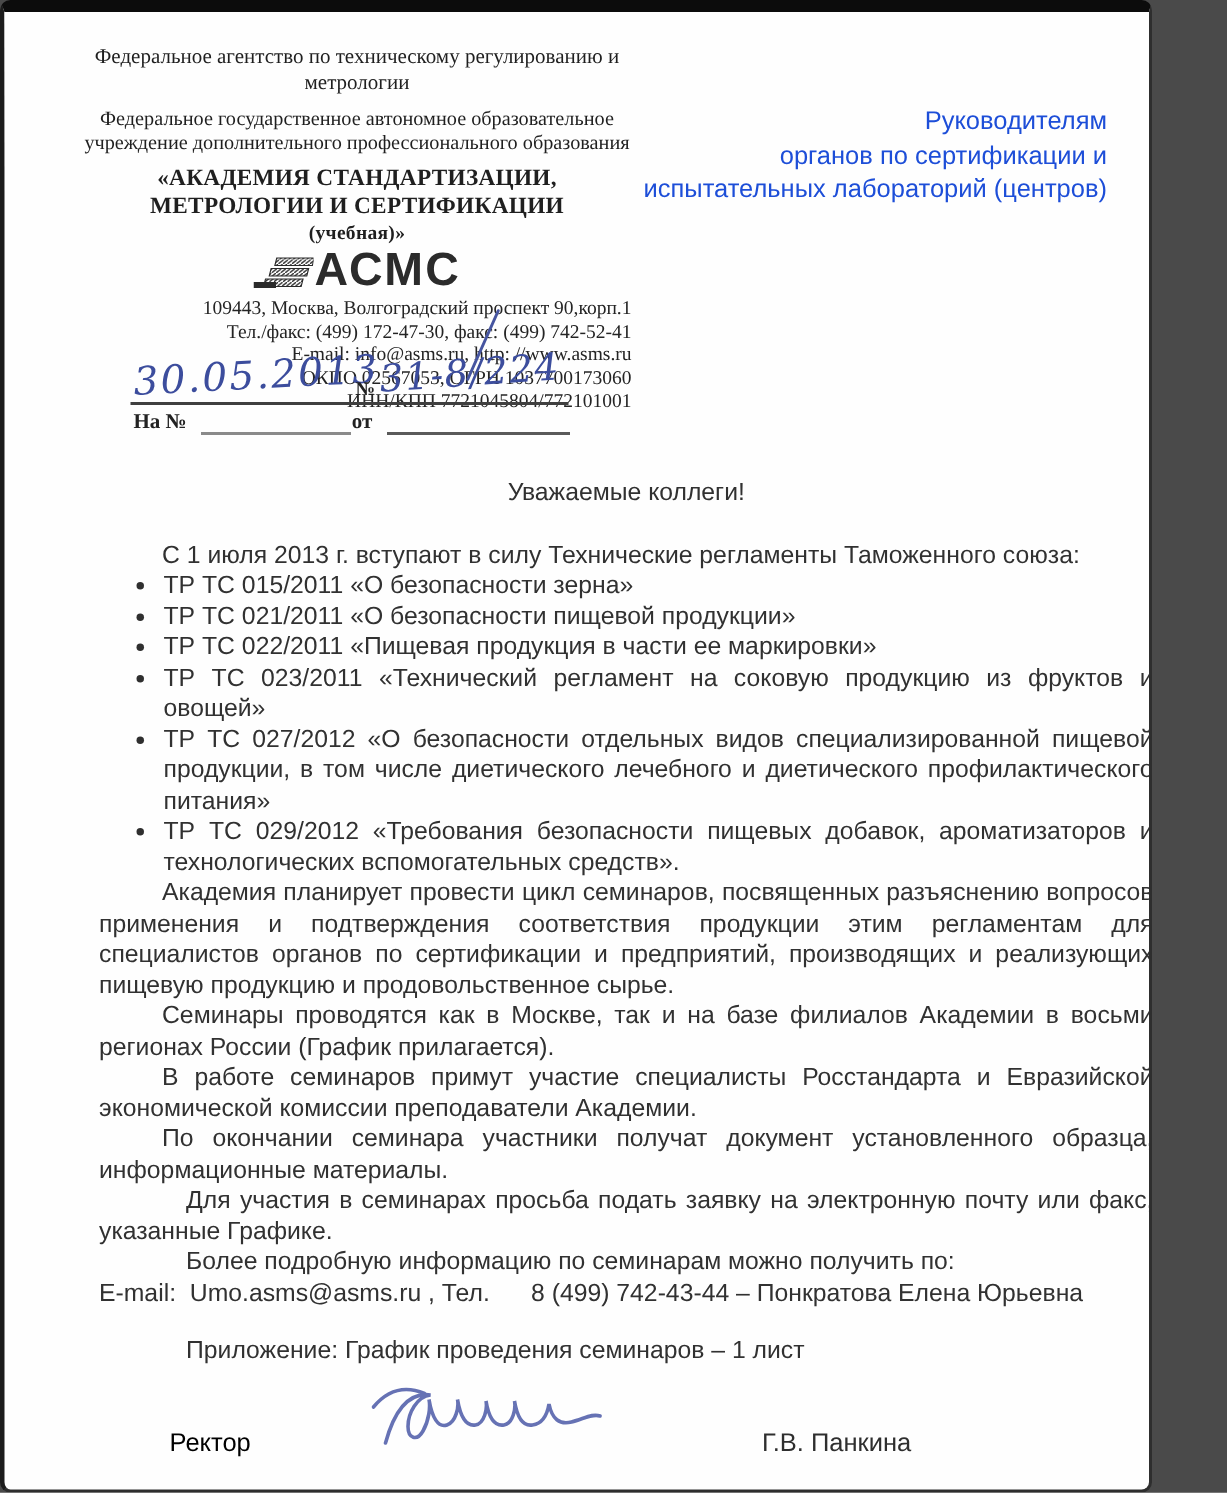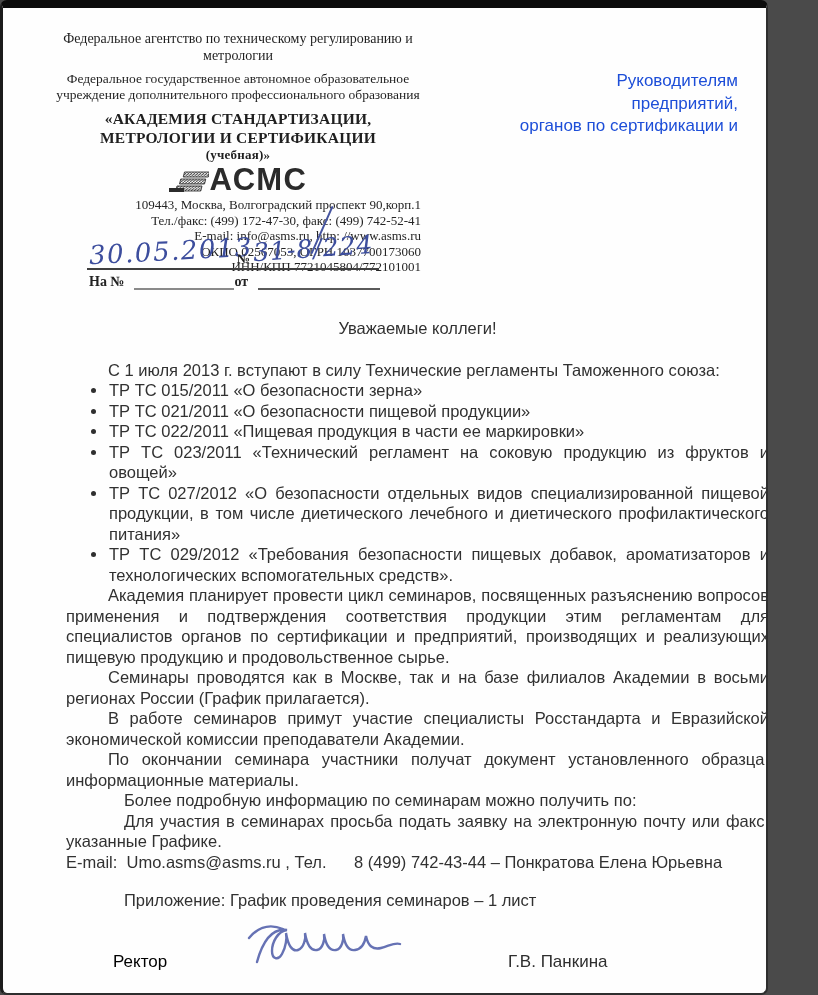--- a/index.html
+++ b/index.html
@@ -109,22 +109,22 @@
 
   <div class="na-row">
     <span>На №</span>
     <span class="blank b1"></span>
     <span class="na-ot">от</span>
     <span class="blank b2"></span>
   </div>
 
   <div class="recipient">
     <div>Руководителям</div>
-    <div>предприятий,</div>
     <div>органов по сертификации и</div>
+    <div>испытательных лабораторий (центров)</div>
   </div>
 
   <div class="body">
     <div class="greeting">Уважаемые коллеги!</div>
     <p class="intro">С 1 июля 2013 г. вступают в силу Технические регламенты Таможенного союза:</p>
     <ul class="reg-list">
       <li>
         <span class="bullet"></span>
         <span class="li-text">ТР ТС 015/2011 «О безопасности зерна»</span>
       </li>
@@ -146,22 +146,22 @@
       </li>
       <li>
         <span class="bullet"></span>
         <span class="li-text">ТР ТС 029/2012 «Требования безопасности пищевых добавок, ароматизаторов и технологических вспомогательных средств».</span>
       </li>
     </ul>
     <p class="para gap-top">Академия планирует провести цикл семинаров, посвященных разъяснению вопросов применения и подтверждения соответствия продукции этим регламентам для специалистов органов по сертификации и предприятий, производящих и реализующих пищевую продукцию и продовольственное сырье.</p>
     <p class="para">Семинары проводятся как в Москве, так и на базе филиалов Академии в восьми регионах России (График прилагается).</p>
     <p class="para">В работе семинаров примут участие специалисты Росстандарта и Евразийской экономической комиссии преподаватели Академии.</p>
     <p class="para">По окончании семинара участники получат документ установленного образца, информационные материалы.</p>
+    <p class="para ind2">Для участия в семинарах просьба подать заявку на электронную почту или факс, указанные Графике.</p>
     <p class="para ind2">Более подробную информацию по семинарам можно получить по:</p>
-    <p class="para ind2">Для участия в семинарах просьба подать заявку на электронную почту или факс, указанные Графике.</p>
     <p class="contact">E-mail:  Umo.asms@asms.ru , Тел.      8 (499) 742-43-44 – Понкратова Елена Юрьевна</p>
     <p class="attach">Приложение: График проведения семинаров – 1 лист</p>
   </div>
 
   <div class="sig-title">Ректор</div>
   <svg class="signature-svg" width="160" height="62" viewBox="0 0 160 62">
     <g fill="none" stroke="#6672b4" stroke-width="2.4" stroke-linecap="round">
       <path d="M4 22 C14 10 26 8 38 13"></path>
       <path d="M12 46 C18 24 28 12 42 14 C33 15 27 26 27 35 C27 43 33 45 37 38 C41 31 42 22 41 17
                C43 29 47 36 53 34 C59 32 61 22 60 17

